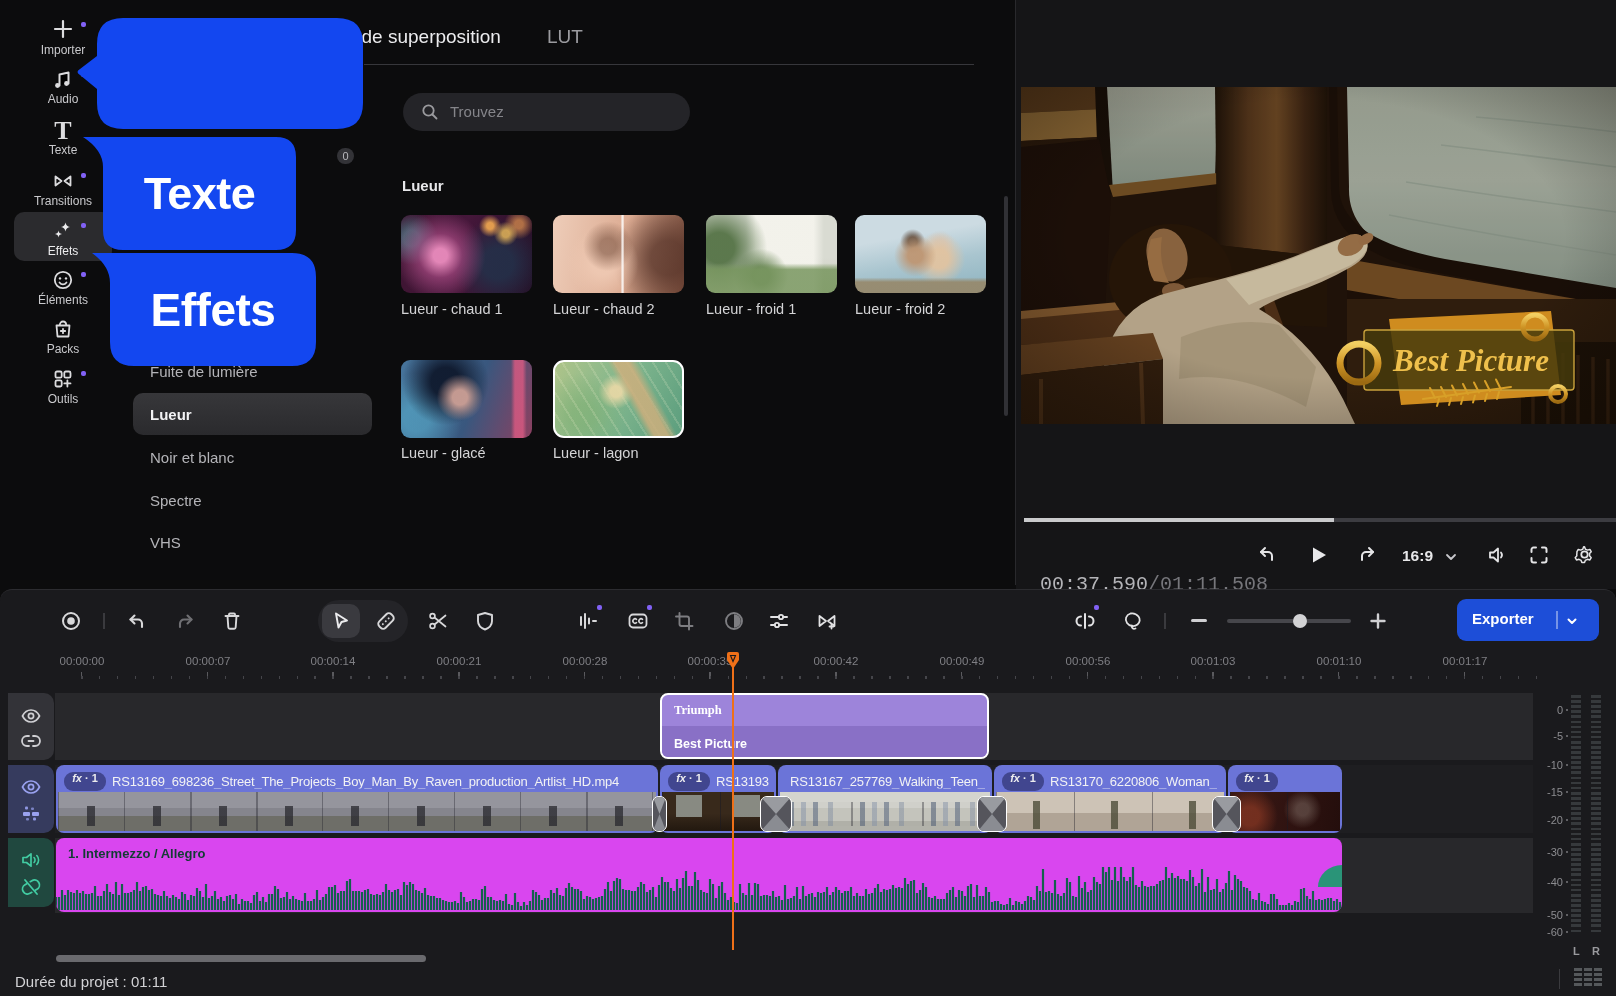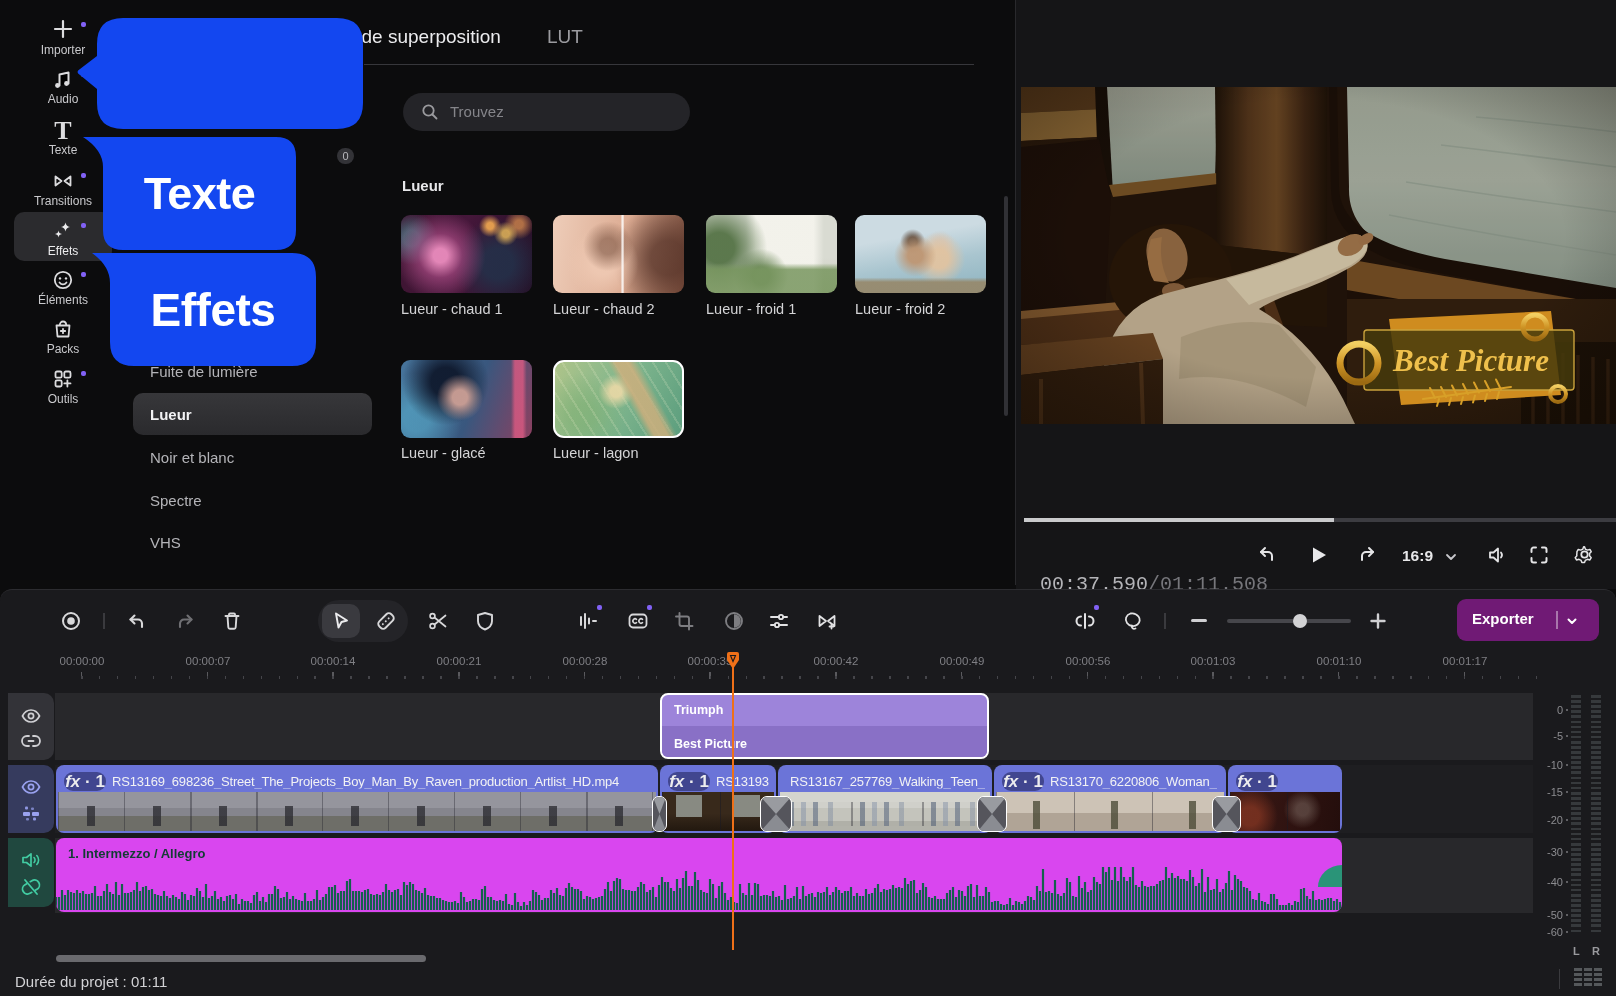--- a/index.html
+++ b/index.html
@@ -9,21 +9,21 @@
 .ic{position:absolute;}
 svg{display:block;overflow:visible;}
 .navlbl{position:absolute;font-size:12px;color:#c9c9cc;text-align:center;width:90px;left:18px;transform:translateY(-50%);}
 .pdot{position:absolute;width:5px;height:5px;border-radius:2px;background:#8161f5;}
 .catitem{position:absolute;left:35px;font-size:15px;color:#b4b4b8;transform:translateY(-50%);}
 .thumb{position:absolute;width:131px;height:78px;border-radius:9px;overflow:hidden;}
 .tlabel{position:absolute;font-size:14.5px;color:#d4d4d6;transform:translateY(-50%);}
 .rlbl{position:absolute;font-size:11.5px;color:#7f7f84;transform:translate(-50%,-50%);}
 .mlbl{position:absolute;font-size:11px;color:#8c8c90;transform:translate(-100%,-50%);}
 .clipname{position:absolute;font-weight:normal;font-size:13px;color:#f2f2f4;white-space:nowrap;transform:translateY(-50%);letter-spacing:-0.2px;}
-.fxb{position:absolute;height:19px;border-radius:9px;background:#41468f;color:#ececee;font-size:17px;font-weight:bold;display:flex;align-items:center;justify-content:center;}
+.fxb{position:absolute;height:19px;border-radius:9px;background:#41468f;color:#ececee;font-size:11px;font-weight:bold;display:flex;justify-content:center;}
 </style>
 </head>
 <body>
 <div id="app">
 
   <div id="sidebar" class="abs" style="left:0;top:0;width:115px;height:585px;">
     <div class="abs" style="left:14px;top:212px;width:98px;height:49px;border-radius:10px;background:#2b2b2e;"></div>
 
     <svg class="ic" style="left:52px;top:18px;" width="22" height="22" viewBox="0 0 22 22">
         <path d="M11 3v16M3 11h16" stroke="#dcdcde" stroke-width="2.2" stroke-linecap="round"></path>
@@ -367,21 +367,21 @@
         <path d="M8.5 3.5 C4 5 2.5 9.5 5 13 c2.5 3.5 7.5 4 10.5 1.5 2.5-2 3-5.5 1-8C14.5 4 11 3 8.5 3.5 Z" stroke="#e2e2e4" stroke-width="1.8" fill="none" stroke-linecap="round"></path>
         <path d="M13.5 18.5 c-2.5 1-4.5-1-3.5-3" stroke="#e2e2e4" stroke-width="1.8" fill="none" stroke-linecap="round"></path>
       </svg>
     <div class="abs" style="left:1164px;top:23px;width:2px;height:16px;background:#3a3a3e;"></div>
     <div class="abs" style="left:1191px;top:29px;width:16px;height:2.5px;background:#cfcfd2;border-radius:2px;"></div>
     <div class="abs" style="left:1227px;top:29px;width:124px;height:4px;border-radius:2px;background:#46464b;"></div>
     <div class="abs" style="left:1293px;top:24px;width:14px;height:14px;border-radius:7px;background:#d2d2d4;"></div>
     <svg class="ic" style="left:1370px;top:23px;" width="16" height="16" viewBox="0 0 16 16">
         <path d="M8 1.5v13M1.5 8h13" stroke="#cfcfd2" stroke-width="2.4" stroke-linecap="round"></path>
       </svg>
-    <div class="abs" style="left:1457px;top:9px;width:142px;height:42px;border-radius:9px;background:#701a75;">
+    <div class="abs" style="left:1457px;top:9px;width:142px;height:42px;border-radius:9px;background:#1d4ed8;">
       <div class="abs" style="left:15px;top:11px;font-size:15px;font-weight:bold;color:#fff;">Exporter</div>
       <div class="abs" style="left:99px;top:12px;width:1.5px;height:18px;background:rgba(255,255,255,.4);"></div>
       <svg class="ic" style="left:108px;top:15px;" width="14" height="14" viewBox="0 0 14 14">
           <path d="M3.5 5.5l3.5 3.5 3.5-3.5" stroke="#fff" stroke-width="2" fill="none" stroke-linecap="round" stroke-linejoin="round"></path>
         </svg>
     </div>
 
     <div class="rlbl" style="left:82px;top:71px;">00:00:00</div>
     <div class="rlbl" style="left:208px;top:71px;">00:00:07</div>
     <div class="rlbl" style="left:333px;top:71px;">00:00:14</div>
@@ -435,21 +435,21 @@
       <svg class="ic" style="left:13px;top:40px;" width="20" height="18" viewBox="0 0 20 18">
           <g transform="rotate(-30 10 9)">
             <path d="M8 4H6a5 5 0 0 0 0 10h2M12 4h2a5 5 0 0 1 0 10h-2" stroke="#42cba2" stroke-width="1.8" fill="none" stroke-linecap="round"></path>
           </g>
           <path d="M4 2l12 14" stroke="#42cba2" stroke-width="1.8" stroke-linecap="round"></path>
         </svg>
     </div>
 
     <div class="abs" style="left:660px;top:103px;width:329px;height:66px;border-radius:8px;border:2px solid #fff;background:#9d84da;overflow:hidden;">
       <div class="abs" style="left:0;top:31px;width:329px;height:35px;background:#8970c6;"></div>
-      <div class="abs" style="left:12px;top:8px;font-size:12.5px;font-weight:bold;color:#fff;">Triumph</div>
+      <div class="abs" style="left:12px;top:8px;font-size:12.5px;font-weight:bold;color:#fff;font-family:Liberation Serif, serif;">Triumph</div>
       <div class="abs" style="left:12px;top:42px;font-size:12.5px;font-weight:bold;color:#fff;">Best Picture</div>
     </div>
 
     <div id="vtrack" class="abs" style="left:0;top:0;width:1616px;height:407px;">
     <div class="abs" style="left:56px;top:175px;width:602px;height:68px;border-radius:8px;background:#6b74d8;overflow:hidden;">
       <div class="fxb" style="left:8px;top:7px;width:42px;"><span style="font-style:italic;">fx</span>&nbsp;·&nbsp;1</div>
           <div class="clipname" style="left:56px;top:16px;max-width:542px;overflow:hidden;">RS13169_698236_Street_The_Projects_Boy_Man_By_Raven_production_Artlist_HD.mp4</div>
       <div class="abs" style="left:2px;top:27px;width:598px;height:39px;background:repeating-linear-gradient(90deg, rgba(25,25,35,.35) 0 1.5px, transparent 1.5px 66px),
       repeating-linear-gradient(90deg, transparent 0 29px, rgba(40,40,46,.75) 29px 37px, transparent 37px 66px),
       linear-gradient(180deg,#95959d 0 42%,#85858d 42% 62%,#6e6e68 62% 100%);background-size:auto,100% 20px,auto;background-position:0 0,0 14px,0 0;background-repeat:repeat,no-repeat,repeat;"></div>

